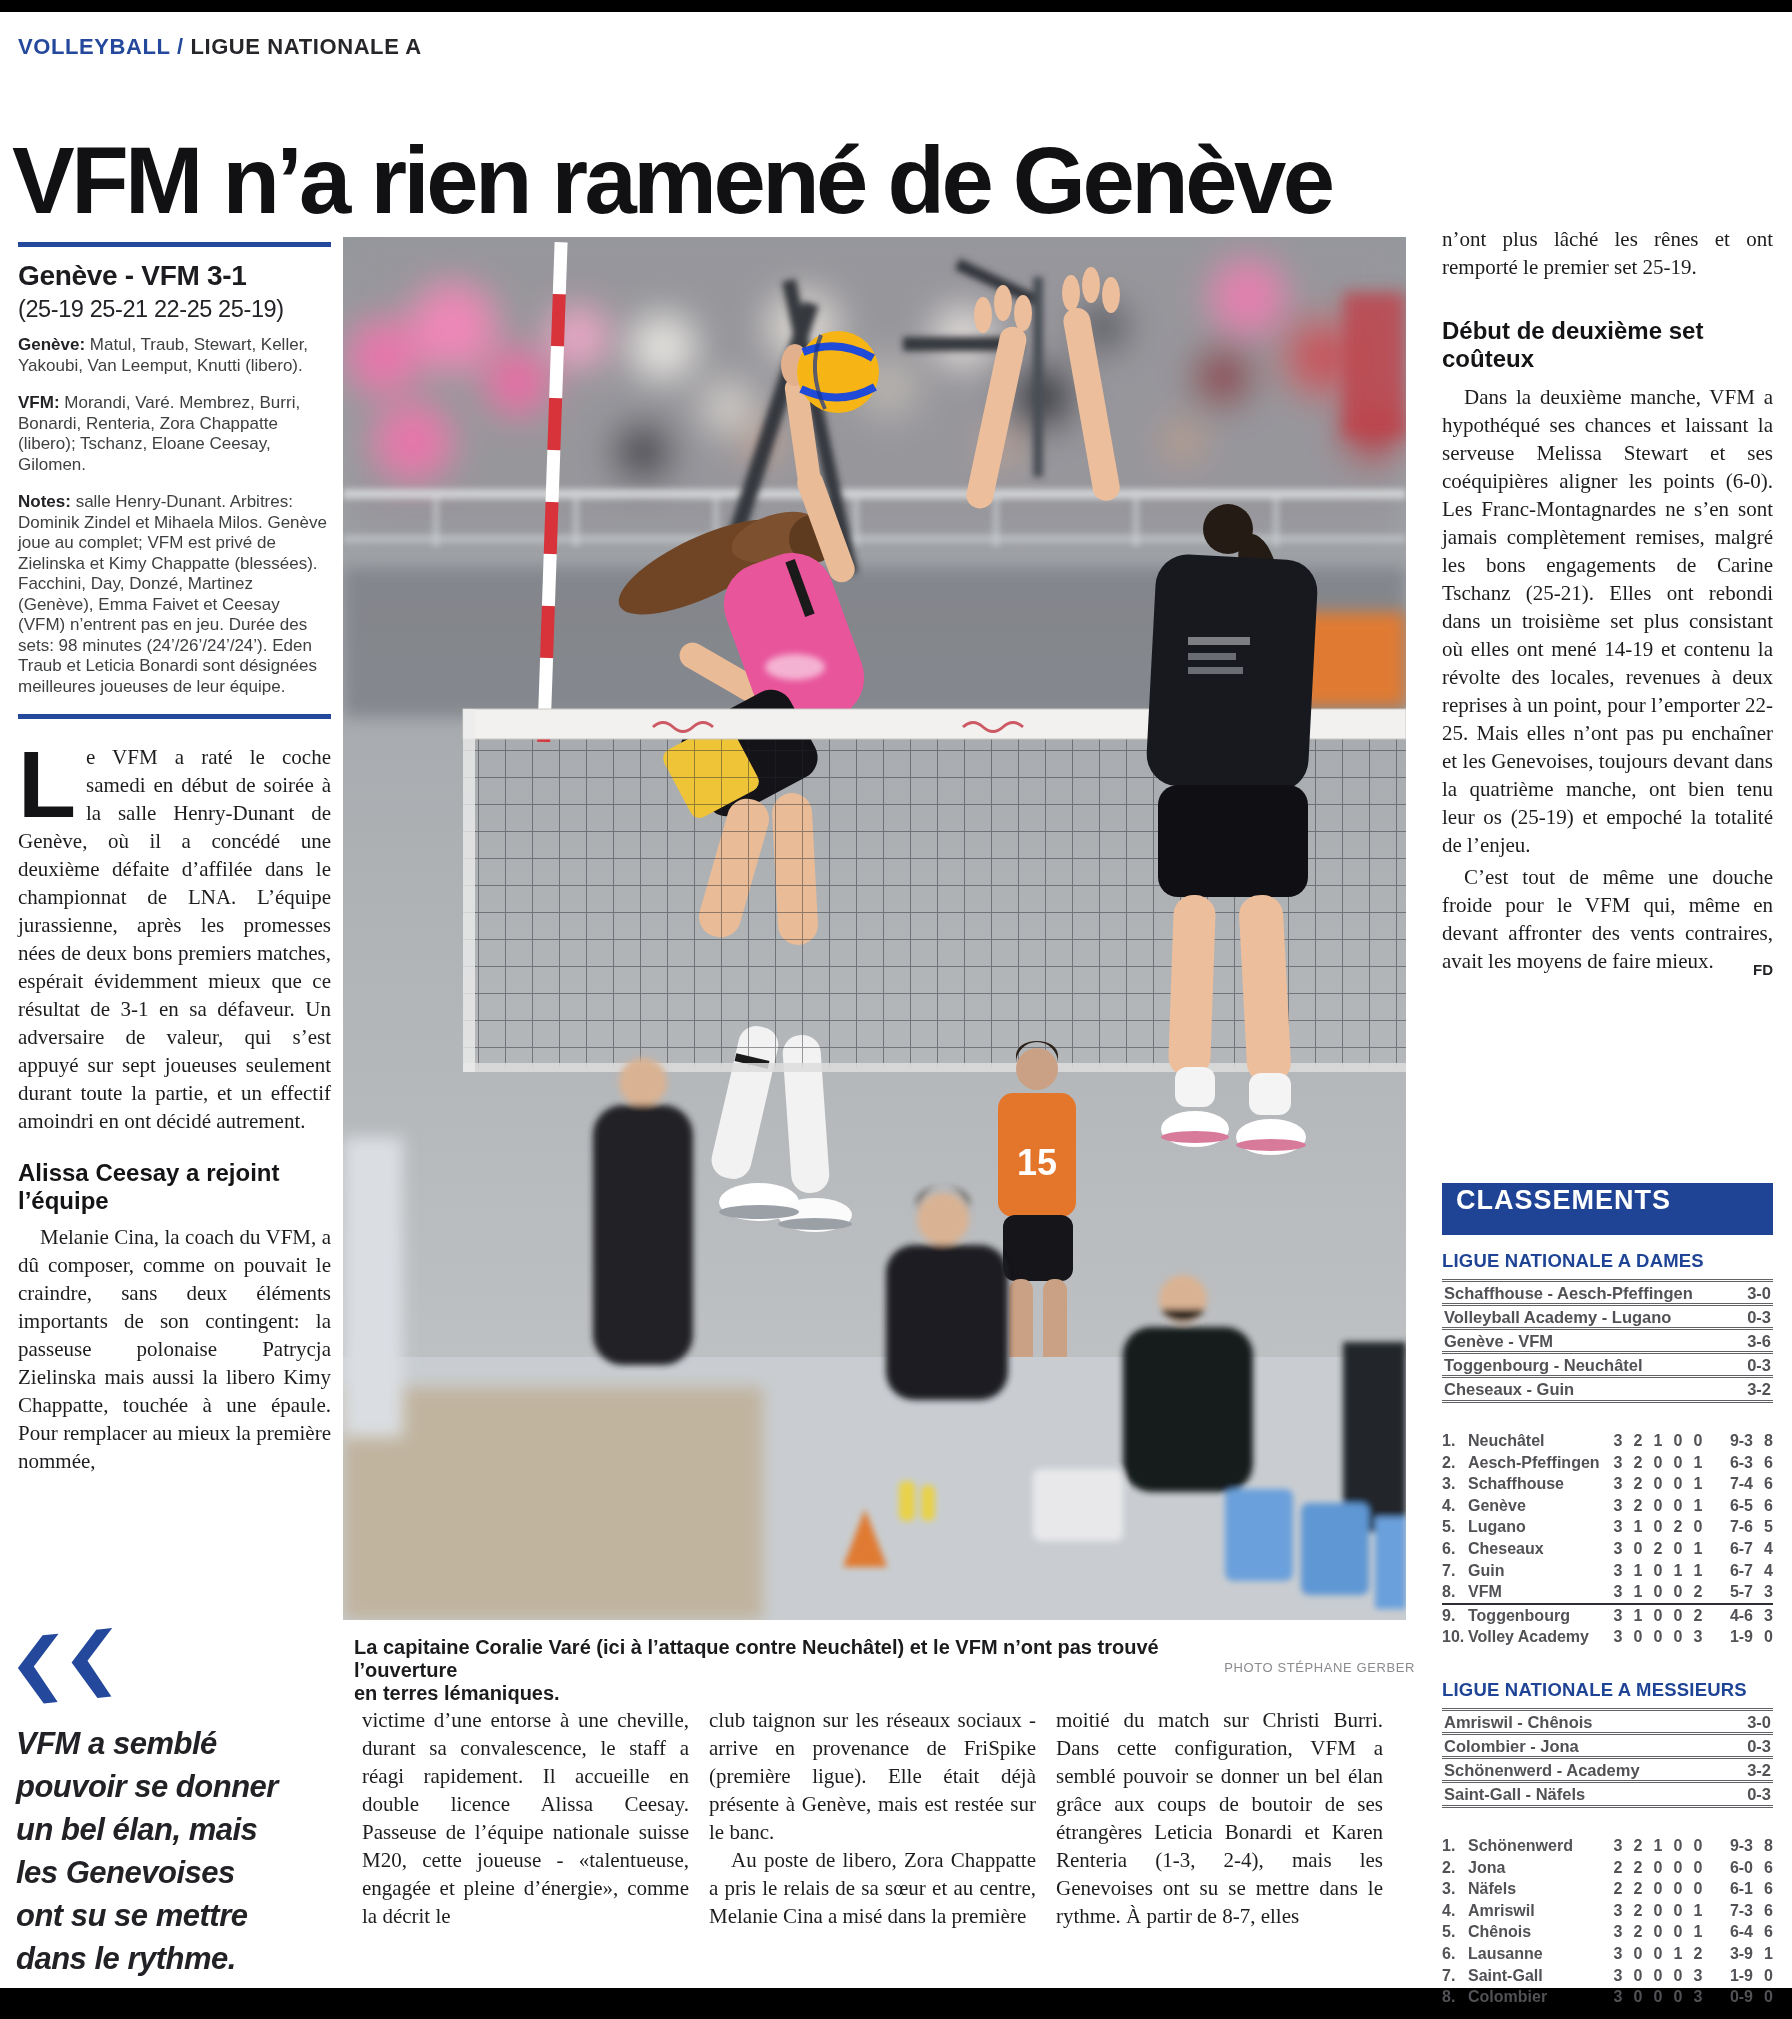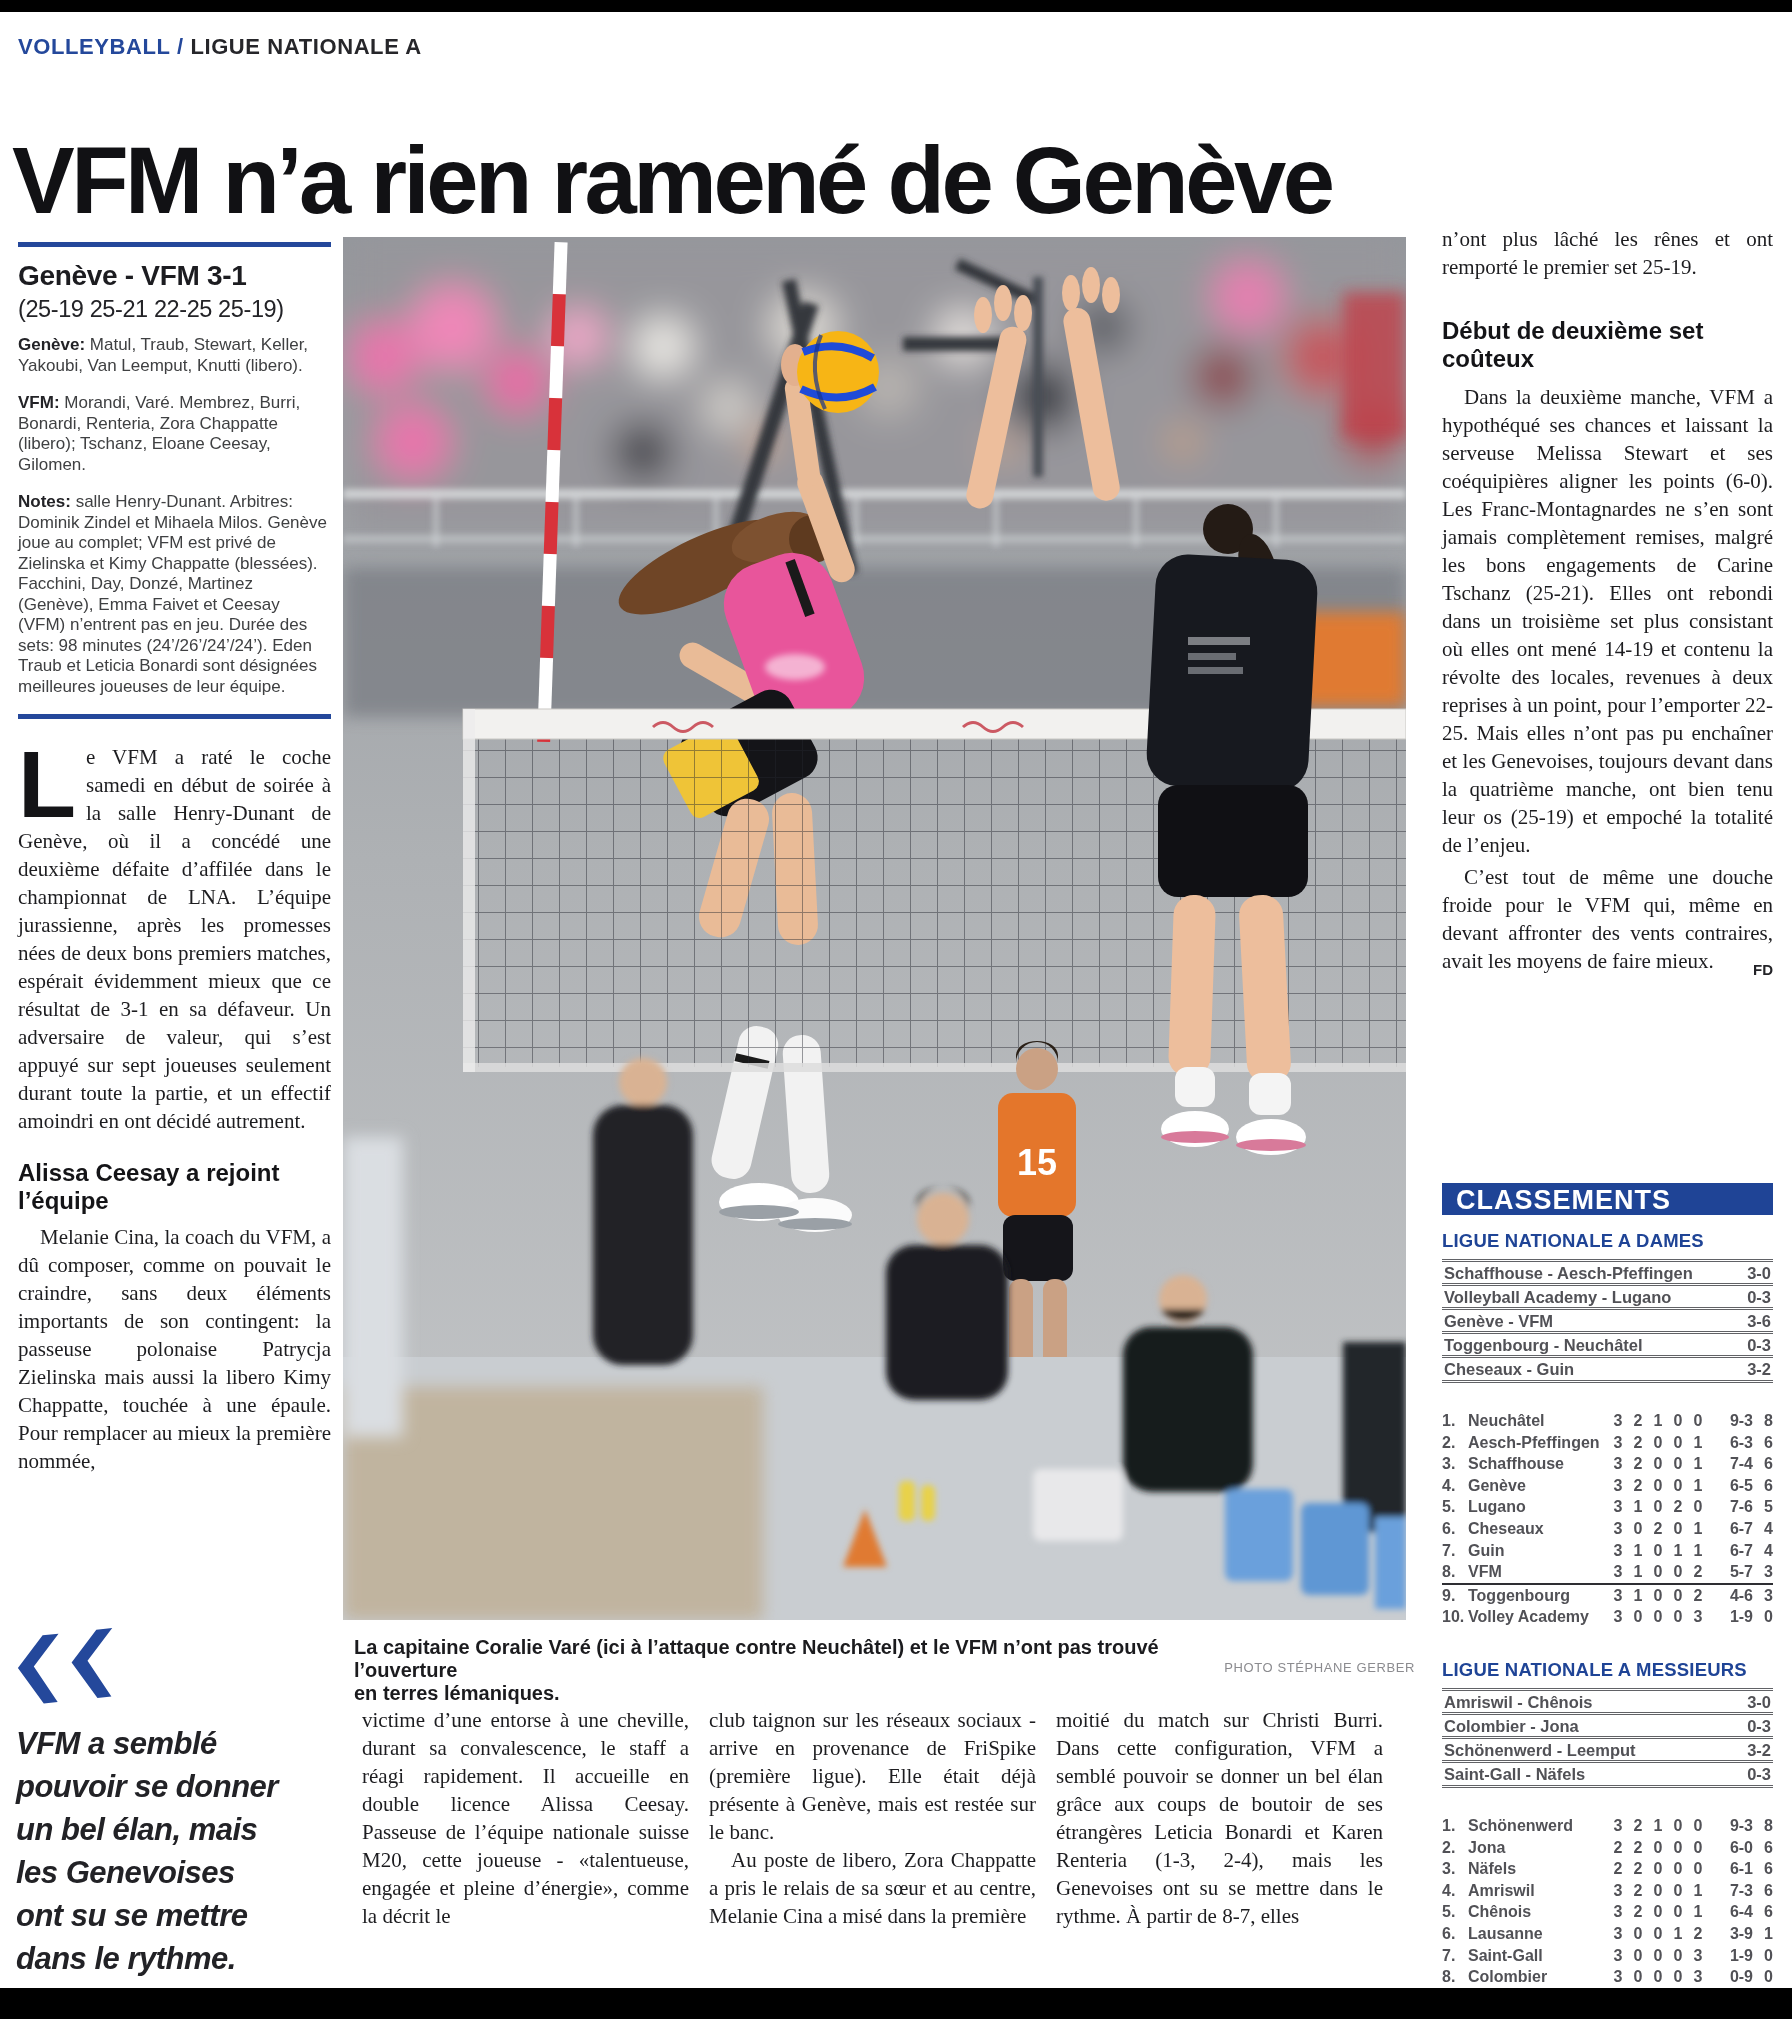--- a/index.html
+++ b/index.html
@@ -55,21 +55,21 @@
 
   
   #rightcol{position:absolute;left:1442px;top:225px;width:331px;}
   #rightcol .subhead{margin-top:36px;margin-bottom:10px;}
   #rightcol .serif + .serif{margin-top:4px;}
   .fd{float:right;font-family:"Liberation Sans",sans-serif;font-style:normal;
     font-weight:800;font-size:15px;color:#232327;margin-top:9px;}
 
   
   #classements{position:absolute;left:1442px;top:1183px;width:331px;}
-  #cl-banner{height:32px;background:#1F4496;color:#fff;font-weight:800;font-size:27px;
+  #cl-banner{height:52px;background:#1F4496;color:#fff;font-weight:800;font-size:27px;
     letter-spacing:1px;padding:2px 0 0 14px;box-sizing:border-box;}
   .sec-title{margin-top:15px;font-size:18.5px;font-weight:800;letter-spacing:.2px;color:#1F4496;}
   .results{margin-top:7px;}
   .result-row{display:flex;justify-content:space-between;
     border-top:3px double #616266;padding:2px 2px 1px 2px;height:18px;
     font-size:16.5px;font-weight:600;color:#515156;}
   .results .result-row:last-child{border-bottom:3px double #616266;padding-bottom:2px;}
   .standings{margin-top:27px;}
   .st-row{display:grid;grid-template-columns:26px 140px 20px 20px 20px 20px 20px 45px 20px;
     height:21.6px;line-height:21.6px;font-size:16px;font-weight:600;color:#515156;}
@@ -497,21 +497,21 @@
         <span class="r-match">Amriswil - Chênois</span>
         <span class="r-score">3-0</span>
       </div>
 
       <div class="result-row">
         <span class="r-match">Colombier - Jona</span>
         <span class="r-score">0-3</span>
       </div>
 
       <div class="result-row">
-        <span class="r-match">Schönenwerd - Leemput</span>
+        <span class="r-match">Schönenwerd - Academy</span>
         <span class="r-score">3-2</span>
       </div>
 
       <div class="result-row">
         <span class="r-match">Saint-Gall - Näfels</span>
         <span class="r-score">0-3</span>
       </div>
     </div>
   <div class="standings">
 

